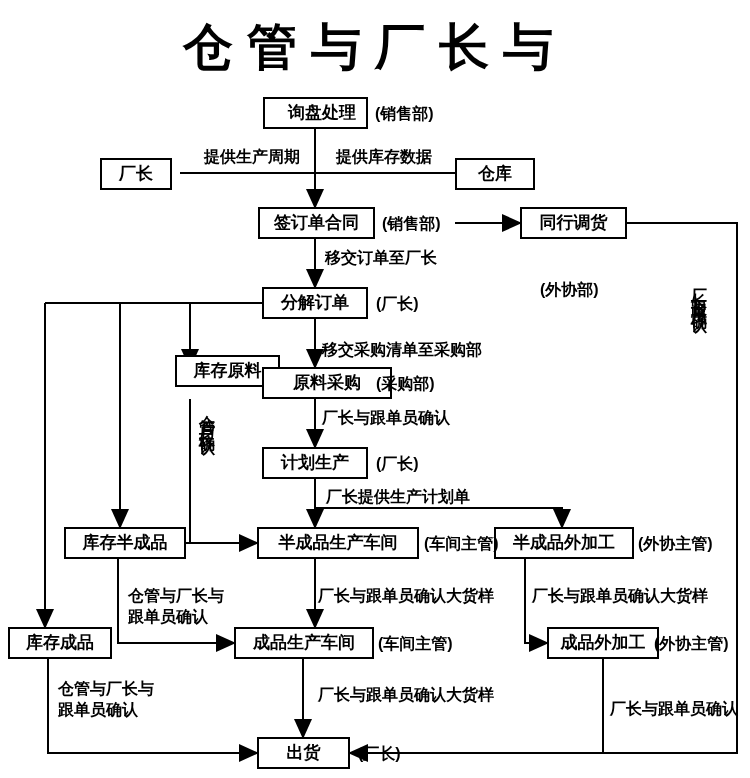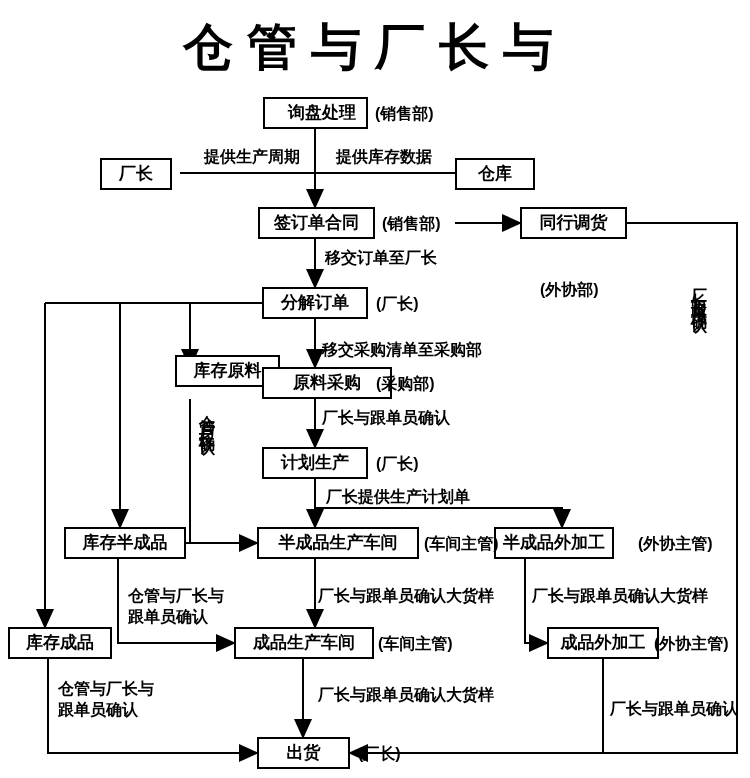--- a/index.html
+++ b/index.html
@@ -58,21 +58,21 @@
   <div class="box" style="left:100px;top:158px;width:72px;">厂长</div>
   <div class="box" style="left:455px;top:158px;width:80px;">仓库</div>
   <div class="box" style="left:258px;top:207px;width:117px;">签订单合同</div>
   <div class="box" style="left:520px;top:207px;width:107px;">同行调货</div>
   <div class="box" style="left:262px;top:287px;width:106px;">分解订单</div>
   <div class="box" style="left:145px;top:355px;width:105px;margin-left:30px;">库存原料</div>
   <div class="box" style="left:262px;top:367px;width:130px;">原料采购</div>
   <div class="box" style="left:262px;top:447px;width:106px;">计划生产</div>
   <div class="box" style="left:64px;top:527px;width:122px;">库存半成品</div>
   <div class="box" style="left:257px;top:527px;width:162px;">半成品生产车间</div>
-  <div class="box" style="left:494px;top:527px;width:120px;">半成品外加工</div>
+  <div class="box" style="left:494px;top:527px;width:140px;">半成品外加工</div>
   <div class="box" style="left:8px;top:627px;width:104px;">库存成品</div>
   <div class="box" style="left:234px;top:627px;width:140px;">成品生产车间</div>
   <div class="box" style="left:547px;top:627px;width:112px;">成品外加工</div>
   <div class="box" style="left:257px;top:737px;width:93px;">出货</div>
 
   <div class="lbl" style="left:375px;top:103px;">(销售部)</div>
   <div class="lbl" style="left:382px;top:213px;">(销售部)</div>
   <div class="lbl" style="left:540px;top:243px;margin-top:36px;">(外协部)</div>
   <div class="lbl" style="left:376px;top:293px;">(厂长)</div>
   <div class="lbl" style="left:376px;top:373px;">(采购部)</div>

